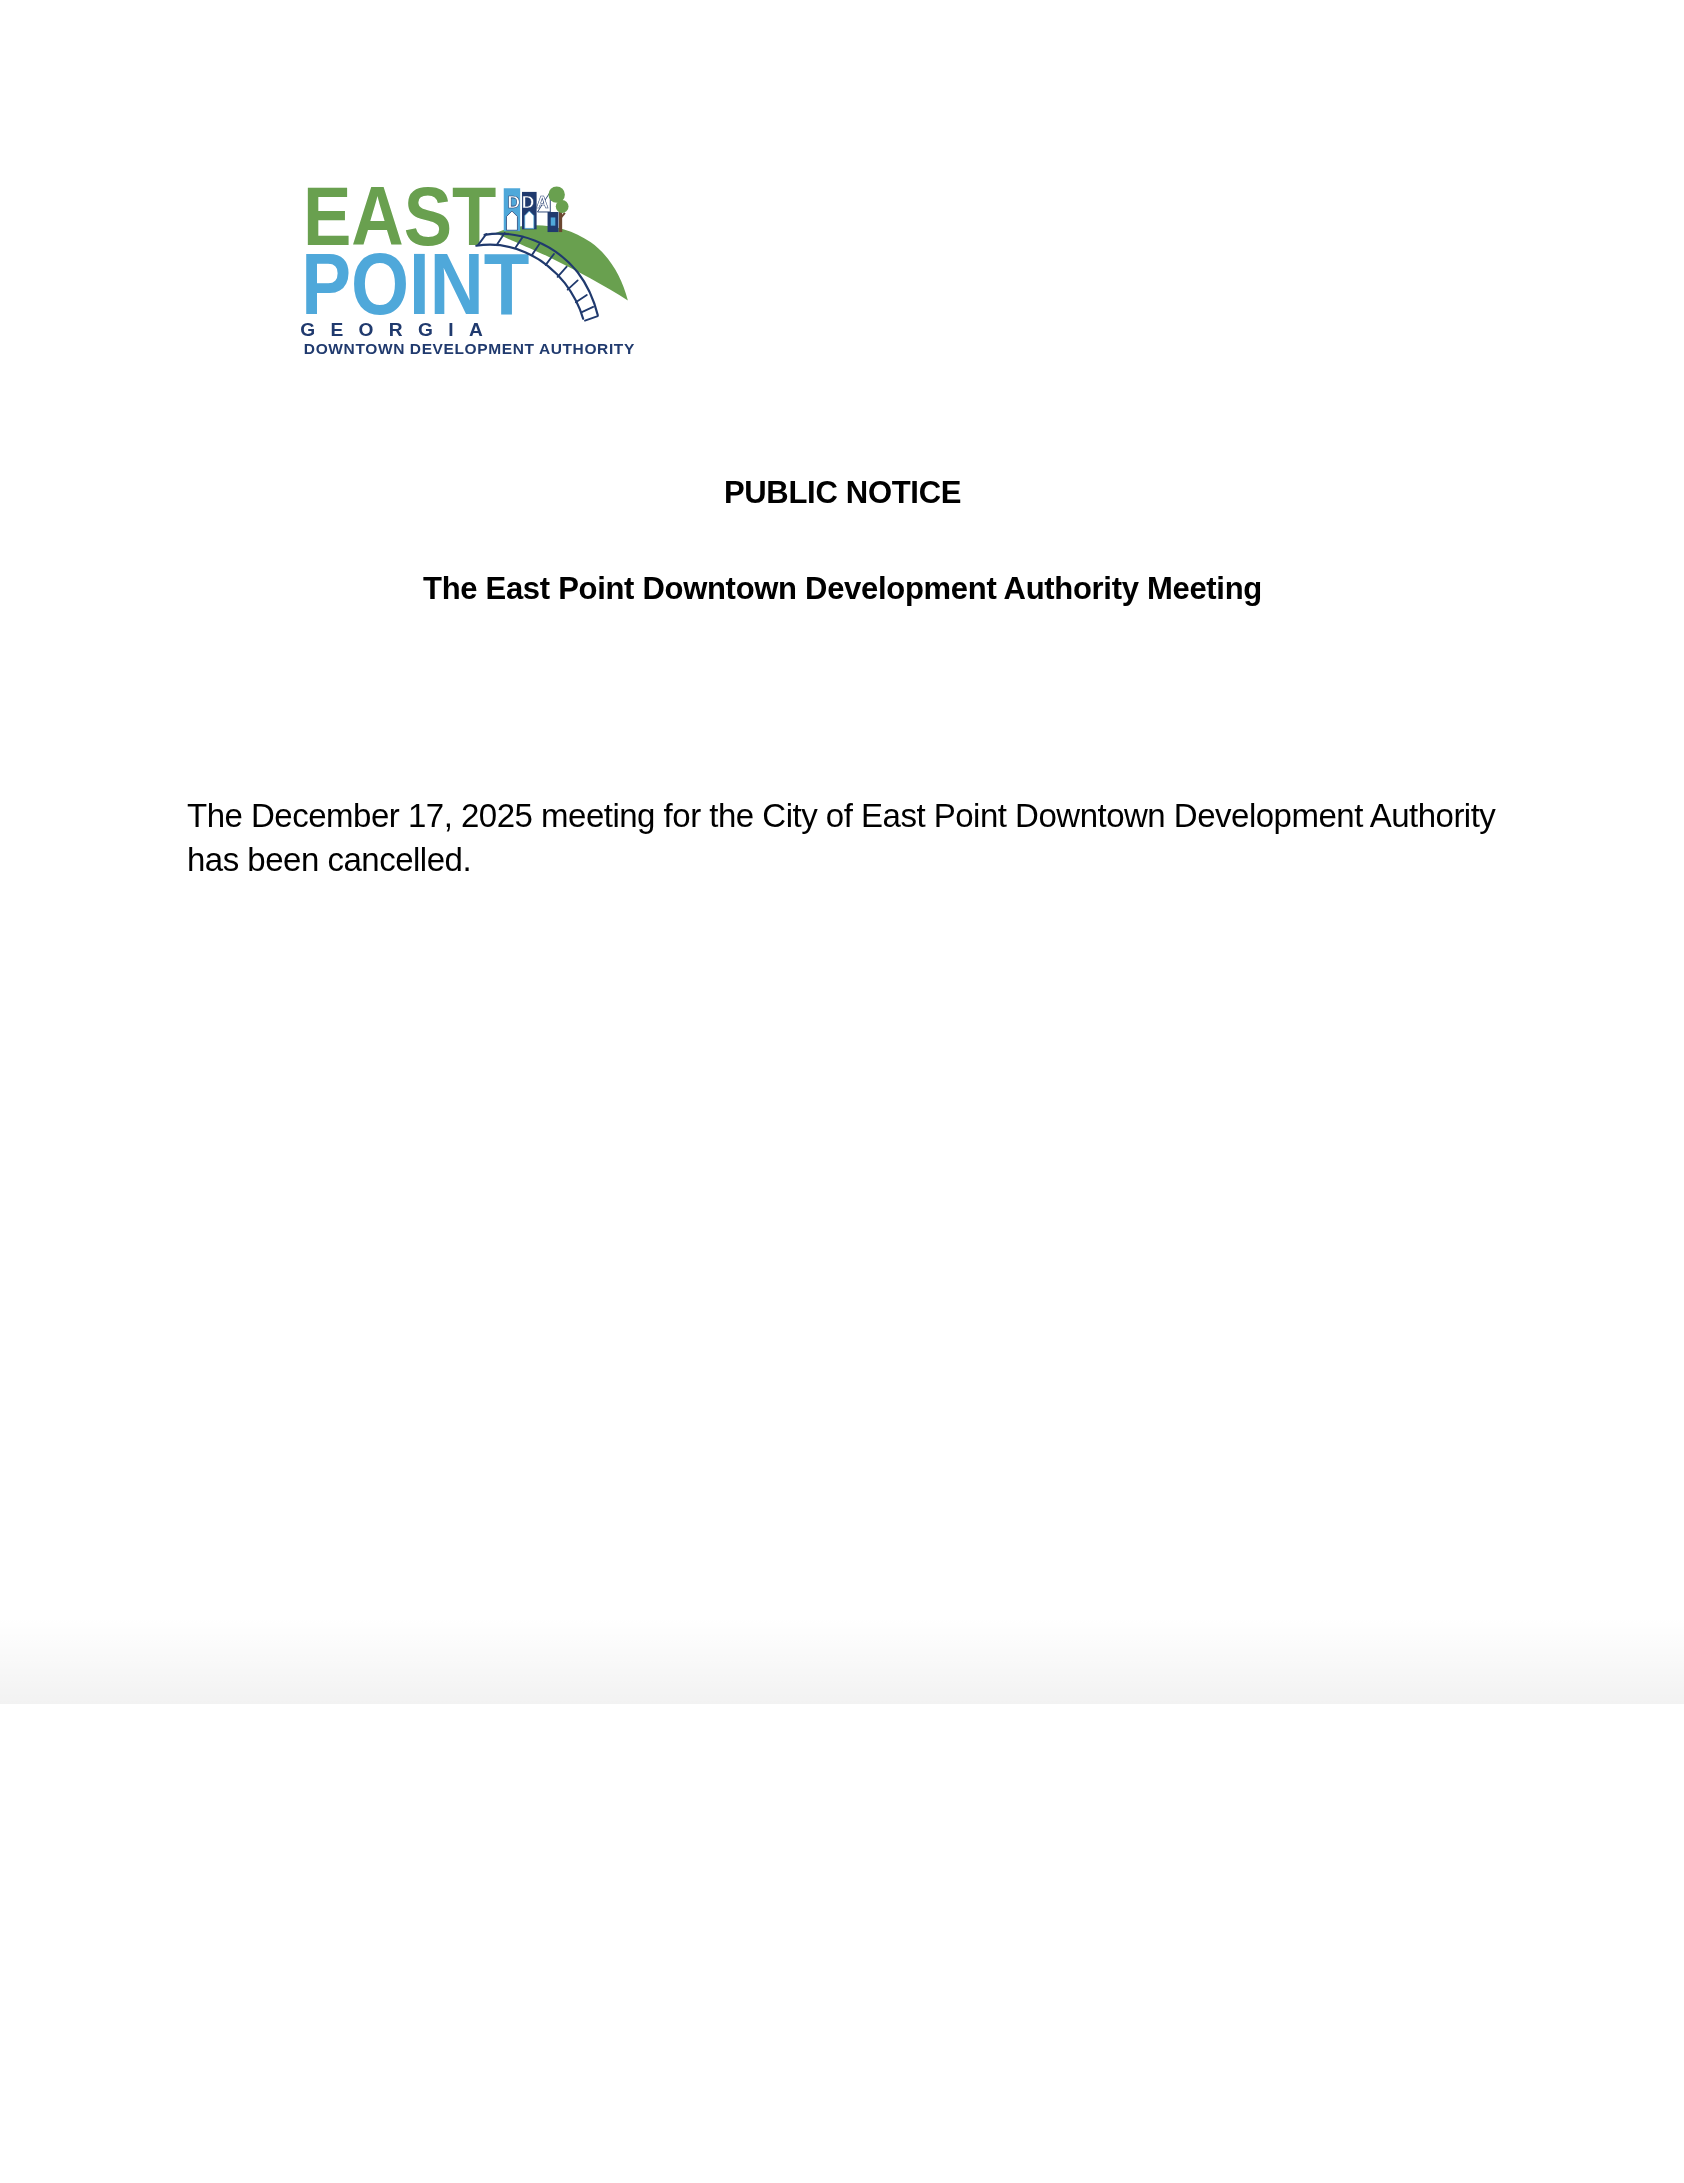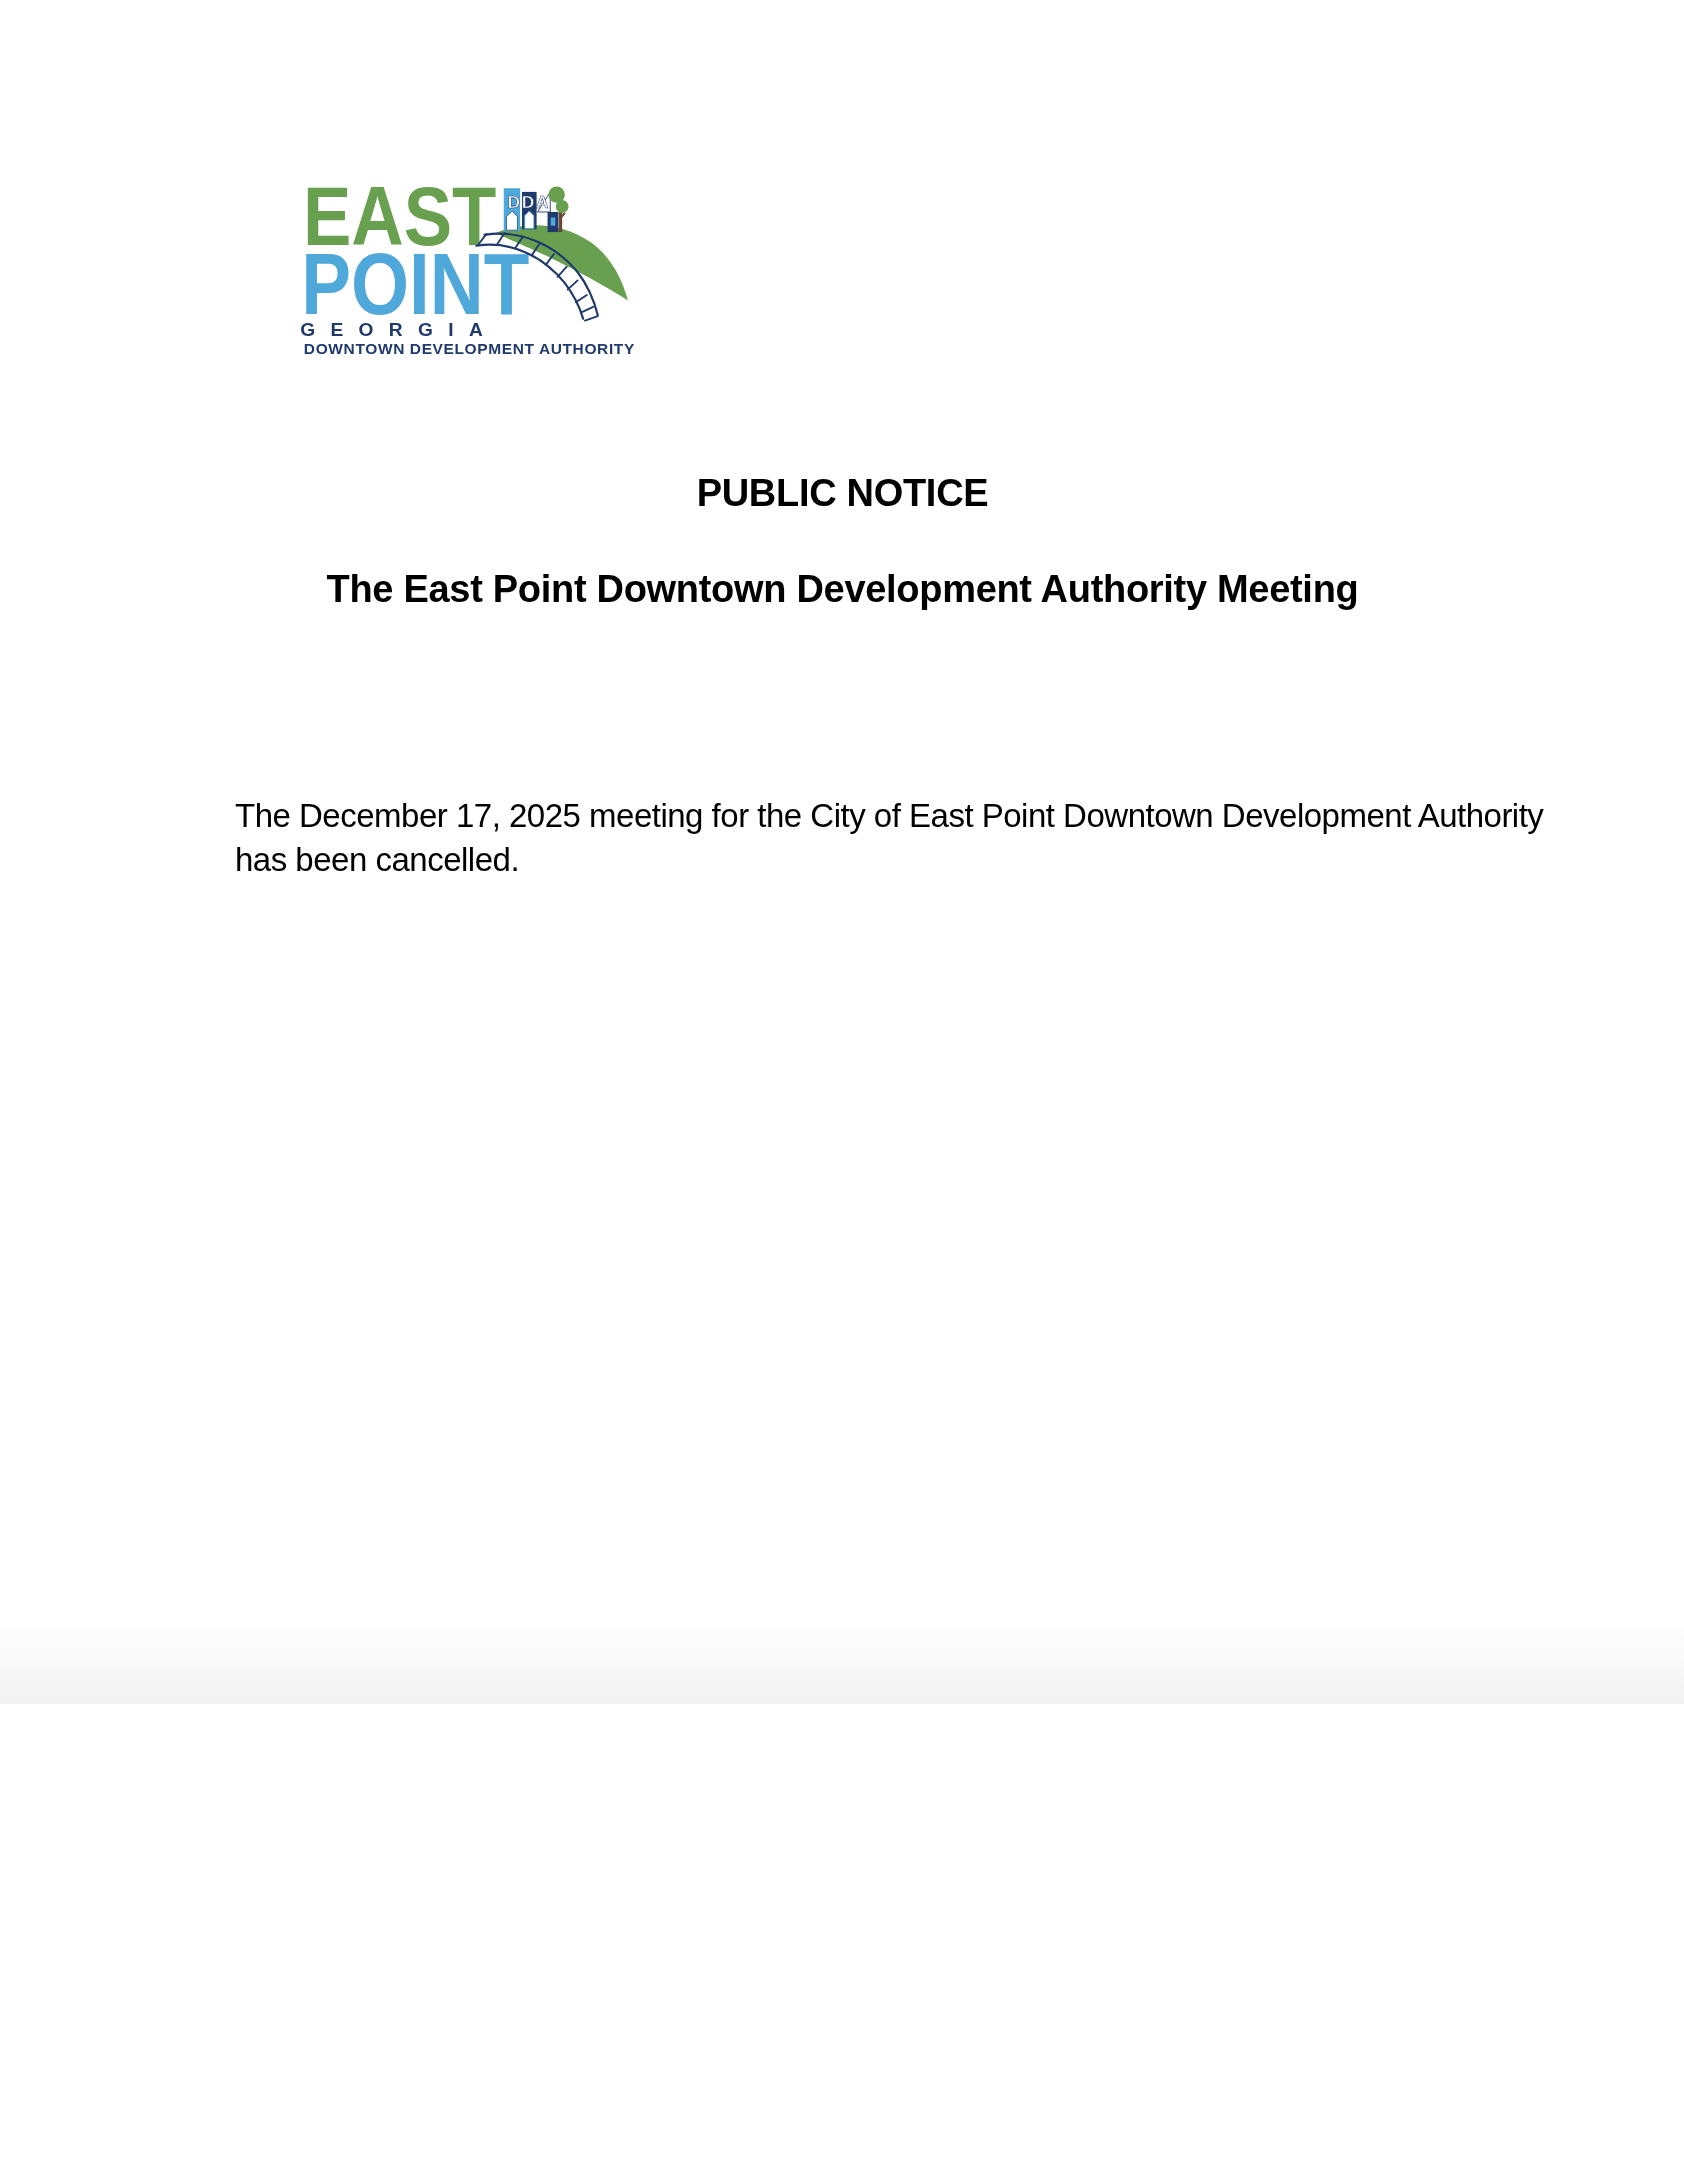--- a/index.html
+++ b/index.html
@@ -34,39 +34,38 @@
   .logo-wrap text {
     font-family: "Liberation Sans", sans-serif;
     font-weight: bold;
   }
   .heading {
     position: absolute;
     left: 0;
     width: 1685px;
     text-align: center;
     font-weight: bold;
-    font-size: 38px;
+    font-size: 31px;
     line-height: 42px;
     color: #000000;
     letter-spacing: -0.3px;
   }
   .h1 { top: 472px; }
   .h2 { top: 568px; }
   .h3 { top: 664px; }
   .body-paragraph {
     position: absolute;
     left: 187px;
     top: 794px;
     width: 1334px;
     font-size: 33px;
     line-height: 44px;
     letter-spacing: -0.5px;
     color: #000000;
     text-align: left;
-    margin-left: 48px;
   }
 </style>
 </head>
 <body>
 
 <div class="page">
 
   <div class="logo-wrap">
     <svg width="347" height="188" viewBox="0 0 380 206">
 

